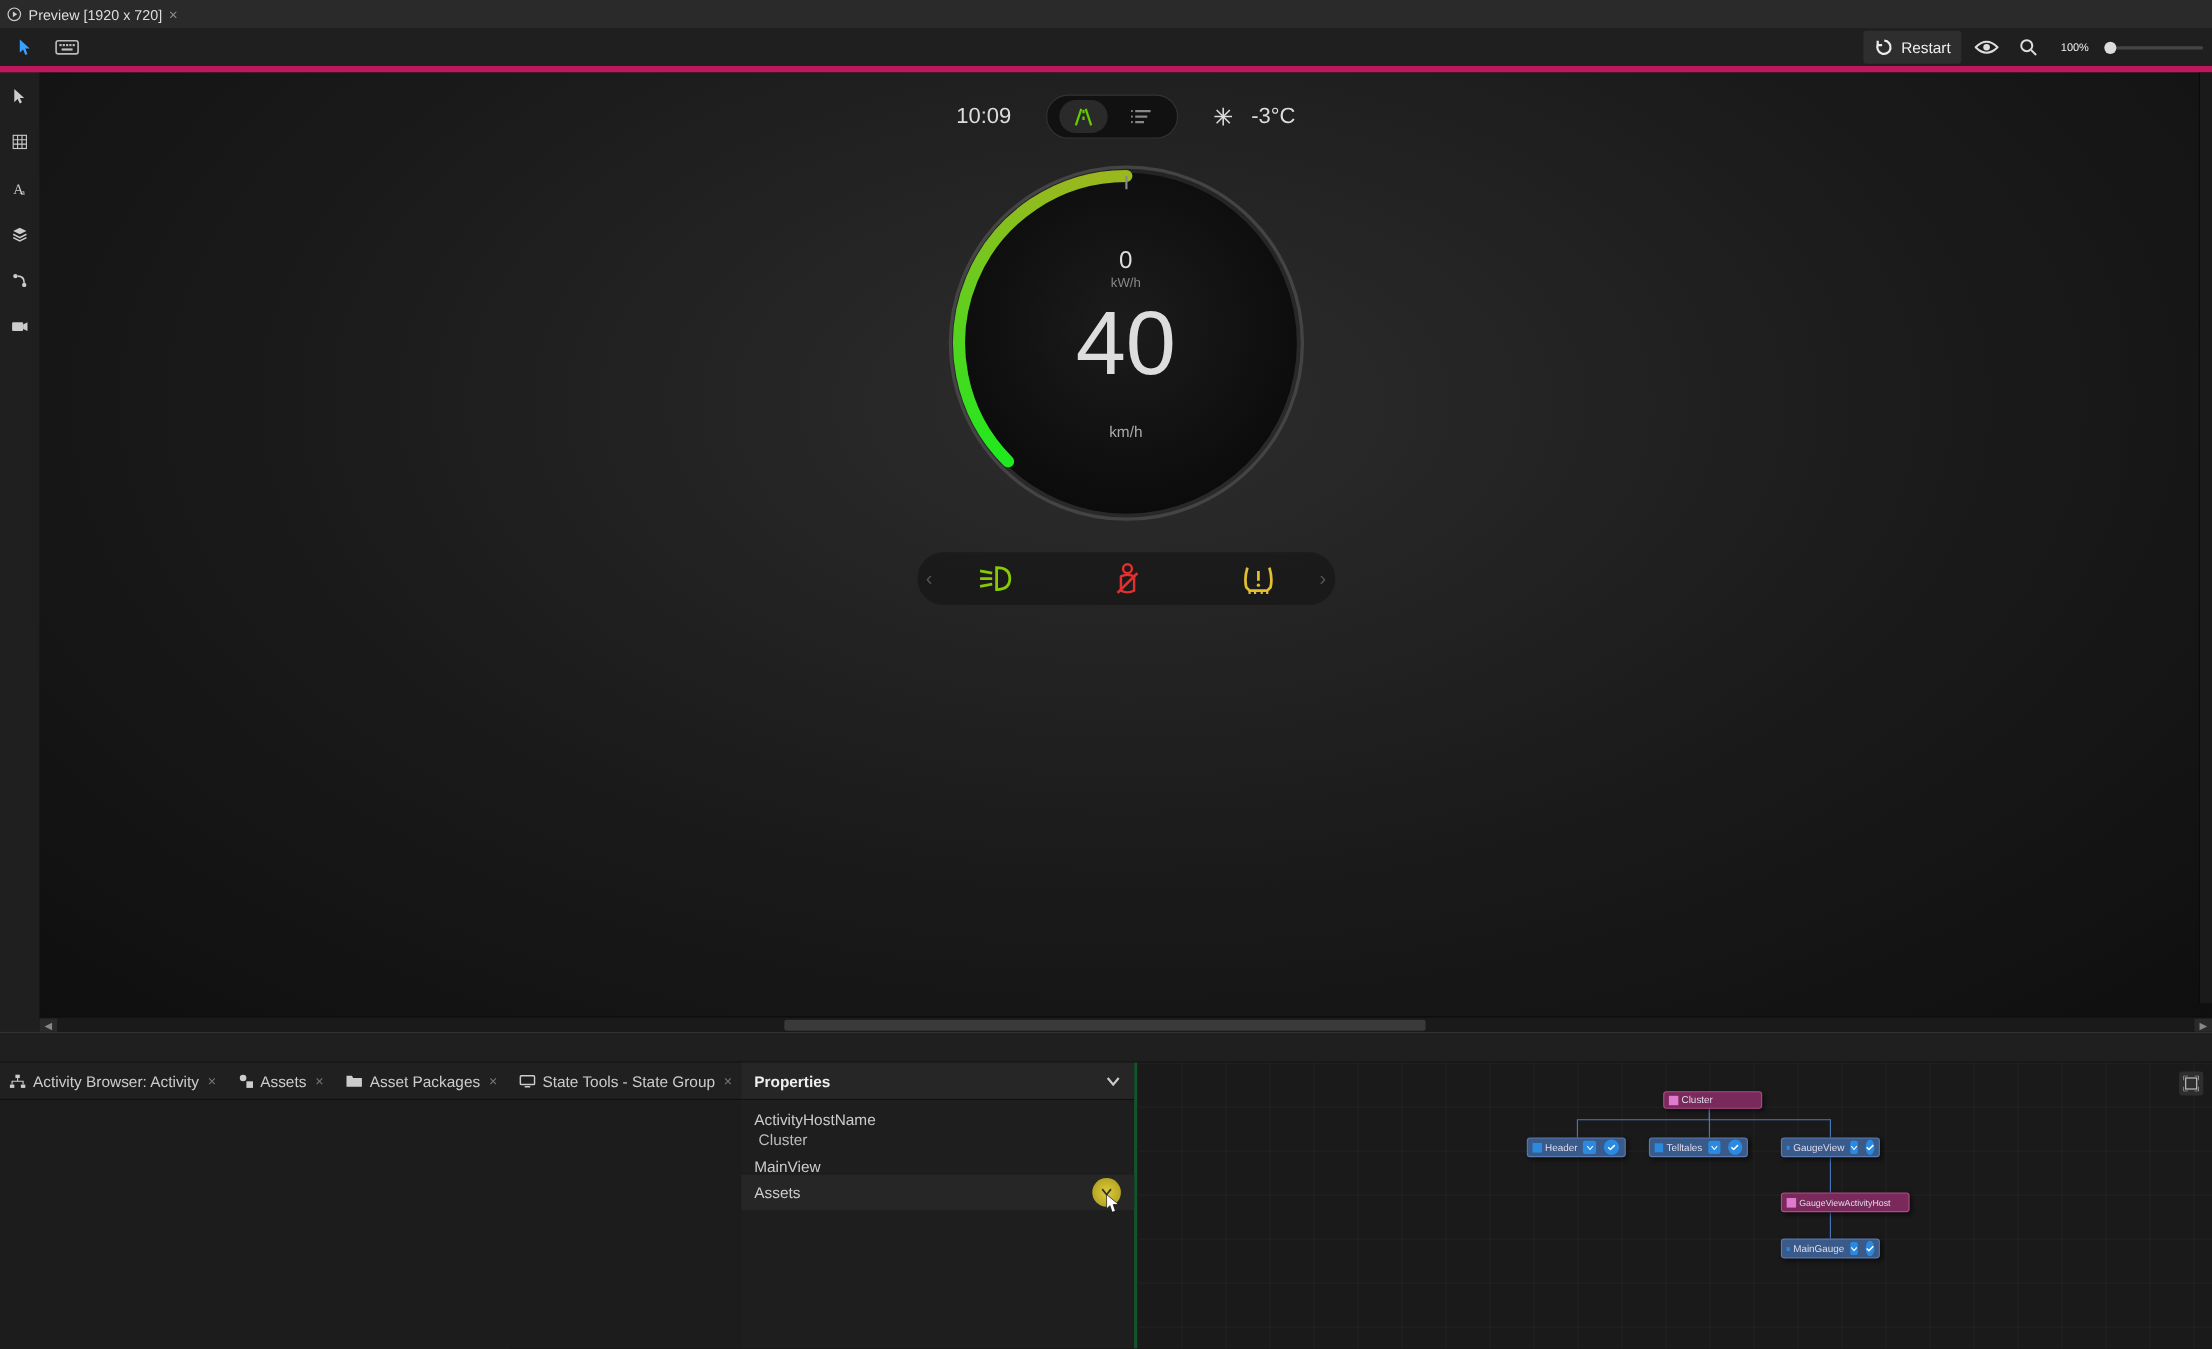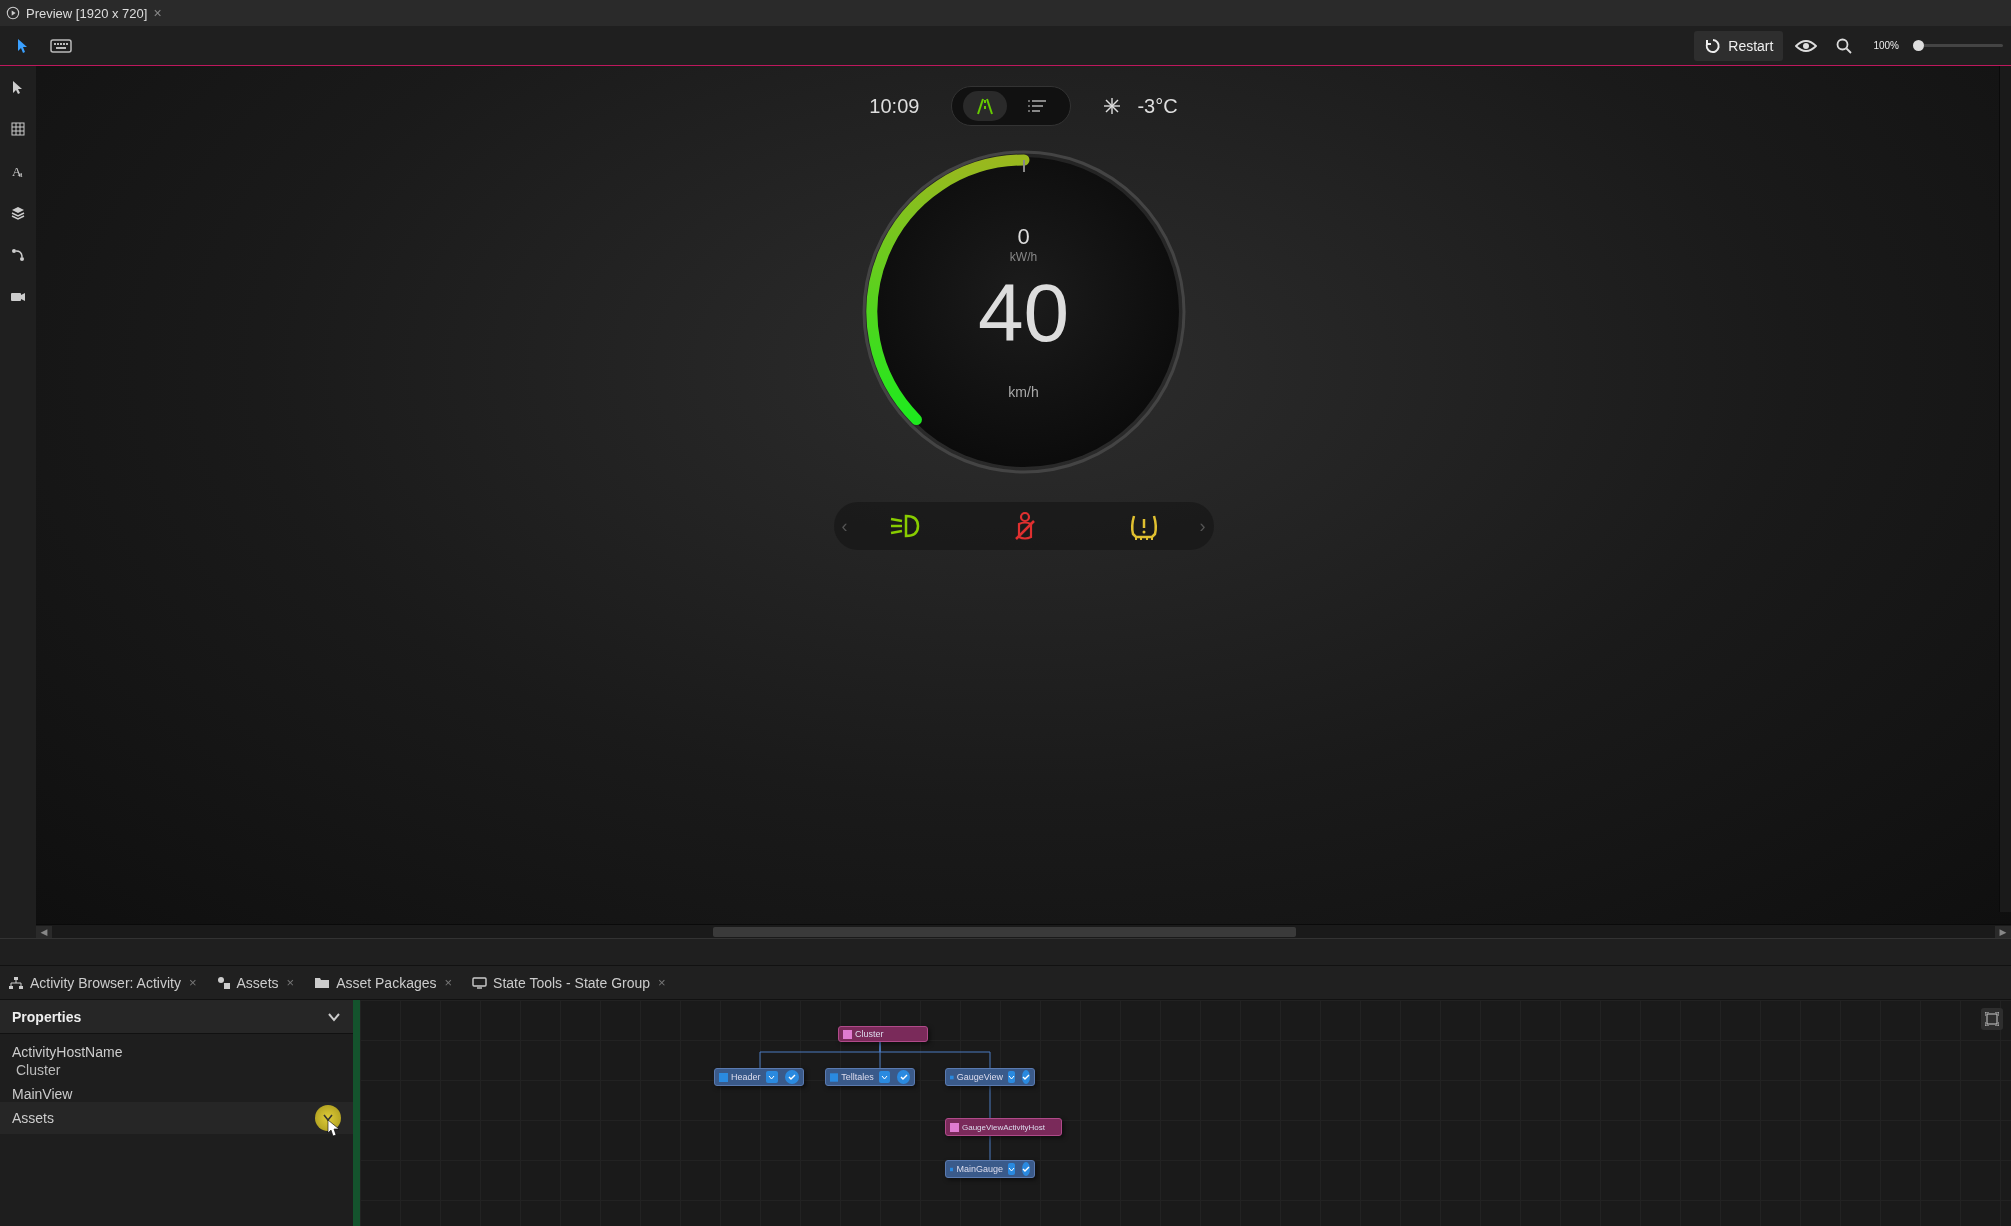--- a/index.html
+++ b/index.html
@@ -5,21 +5,21 @@
 * { margin: 0; padding: 0; box-sizing: border-box; }
 html, body { width: 100%; height: 100%; background: #1a1a1a; font-family: "Segoe UI", Arial, sans-serif; color: #ccc; overflow: hidden; user-select: none; }
 body { display: flex; flex-direction: column; }
 
 
 .titlebar { height: 26px; background: #2a2a2a; display: flex; align-items: center; padding: 0 6px; font-size: 13px; color: #ddd; }
 .titlebar .play-ico { width: 14px; height: 14px; margin-right: 6px; }
 .titlebar .close-x { color: #888; margin-left: 6px; font-size: 14px; cursor: default; }
 
 
-.toolbar { height: 40px; background: #1f1f1f; display: flex; align-items: center; padding: 0 8px; justify-content: space-between; border-bottom: 1px solid #be185d; }
+.toolbar { height: 40px; background: #1f1f1f; display: flex; align-items: center; padding: 0 8px; justify-content: space-between; border-bottom: 6px solid #be185d; }
 .toolbar .left, .toolbar .right { display: flex; align-items: center; gap: 8px; }
 .tool-btn { width: 30px; height: 30px; display: flex; align-items: center; justify-content: center; border-radius: 3px; }
 .restart-btn { display: flex; align-items: center; gap: 6px; background: #2e2e2e; padding: 4px 10px; border-radius: 3px; height: 30px; font-size: 14px; color: #eee; }
 .zoom-pct { font-size: 10px; color: #eee; padding: 0 6px; }
 .slider { width: 90px; height: 3px; background: #444; position: relative; border-radius: 2px; }
 .slider .thumb { position: absolute; left: 0; top: -4px; width: 11px; height: 11px; background: #ddd; border-radius: 50%; }
 
 
 .main { flex: 1; display: flex; min-height: 0; }
 .sidebar { width: 36px; background: #1f1f1f; display: flex; flex-direction: column; align-items: center; padding-top: 6px; gap: 12px; }
@@ -55,26 +55,26 @@
 
 .hscroll { height: 14px; background: #1a1a1a; display: flex; align-items: center; position: relative; border-top: 1px solid #0a0a0a; }
 .hscroll .arrow { width: 16px; height: 12px; background: #2a2a2a; display:flex; align-items:center; justify-content:center; font-size:9px; color:#888; }
 .hscroll .track { flex: 1; height: 10px; position: relative; }
 .hscroll .thumb { position: absolute; left: 34%; width: 30%; height: 10px; background: #3a3a3a; border-radius: 2px; }
 
 
 .hdivider { height: 28px; background: #1f1f1f; border-top: 1px solid #333; border-bottom: 1px solid #111; }
 
 
-.bottom { height: 260px; display: flex; flex-direction: column; background: #1c1c1c; }
+.bottom { height: 260px; display: flex; flex-direction: row; background: #1c1c1c; }
 .tabs { height: 34px; background: #202020; display: flex; align-items: center; padding: 0 8px; gap: 20px; font-size: 14px; color: #ccc; border-bottom: 1px solid #111; }
 .tab { display: flex; align-items: center; gap: 6px; height: 100%; }
 .tab .tclose { color: #777; font-size: 13px; margin-left: 2px; }
 .bottom-body { flex: 1; display: flex; min-height: 0; position: relative; }
-.props-panel { width: 360px; background: #1e1e1e; display: flex; flex-direction: column; border-right: 7px solid #14532d; }
+.props-panel { width: 360px; background: #1e1e1e; display: flex; flex-direction: column; border-right: 3px solid #14532d; }
 .props-head { height: 34px; background: #262626; display: flex; align-items: center; justify-content: space-between; padding: 0 12px; font-weight: 600; color: #eee; font-size: 14px; border-bottom: 1px solid #111; }
 .props-list { flex: 1; padding: 4px 12px; font-size: 14px; color: #ccc; }
 .prop-label { margin-top: 6px; }
 .prop-value { padding: 2px 4px; color: #bbb; }
 .prop-row-active { display: flex; align-items: center; justify-content: space-between; background: #262626; margin: 0 -12px; padding: 3px 12px; }
 .dd-btn { width: 26px; height: 26px; background: radial-gradient(circle,#e0cd3a 0%, #b0a020 80%); border-radius: 50%; display: flex; align-items: center; justify-content: center; position: relative; }
 .dd-btn svg { position: relative; top: -1px; }
 .cursor-img { position:absolute; left: 12px; top: 14px; pointer-events:none; }
 
 .graph { flex: 1; background: #1a1a1a; background-image: linear-gradient(#222 1px, transparent 1px), linear-gradient(90deg, #222 1px, transparent 1px); background-size: 40px 40px; position: relative; overflow: hidden; }

